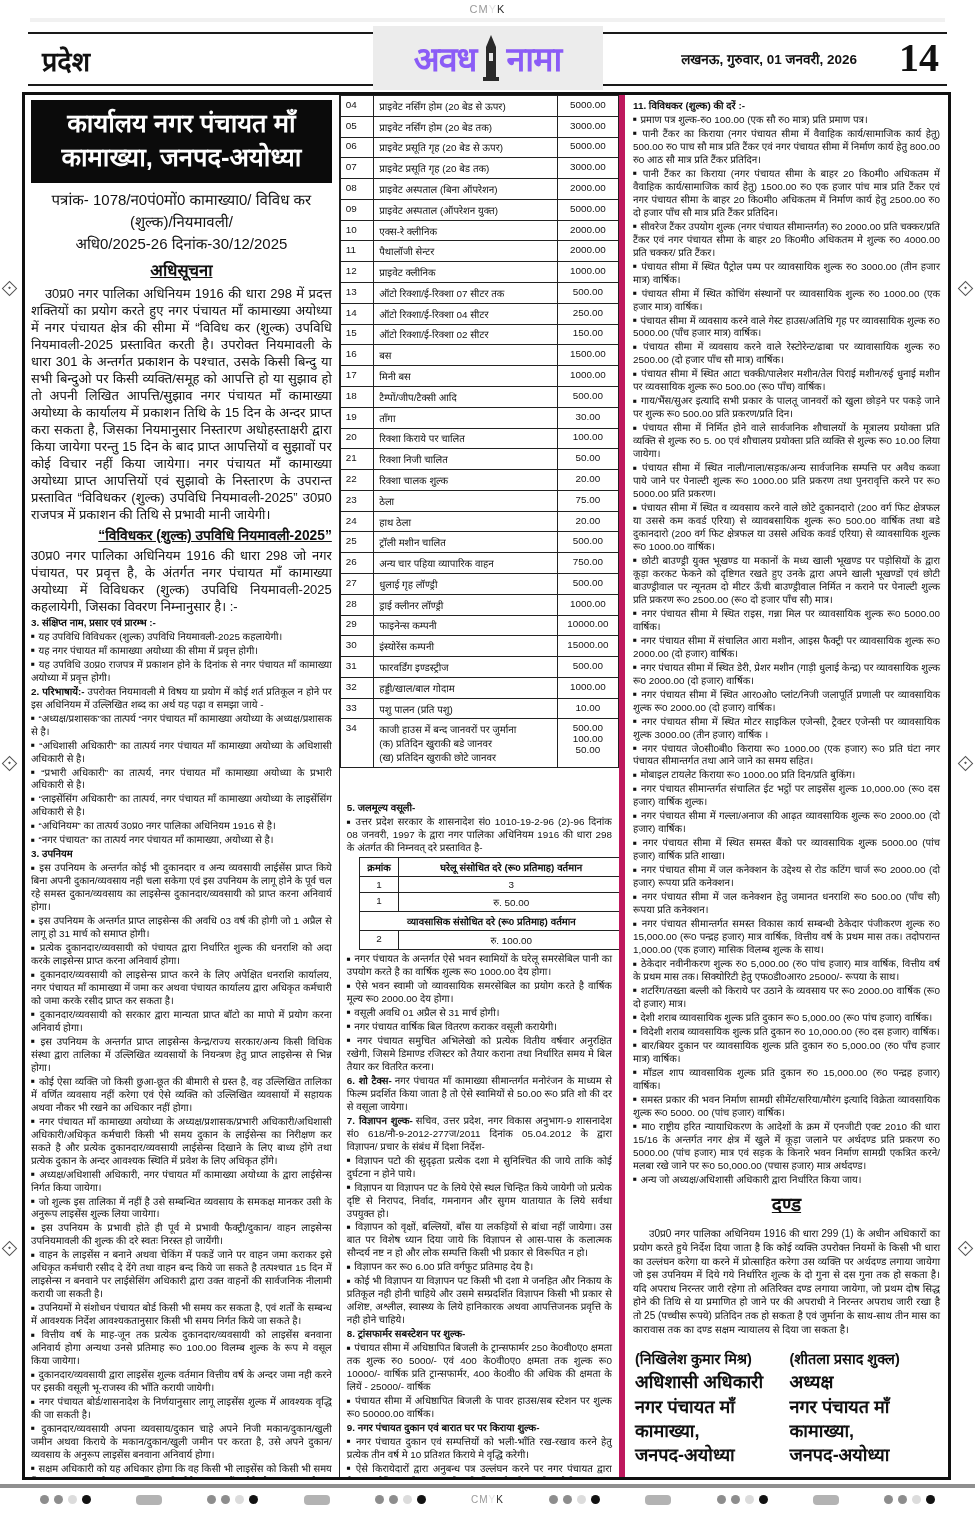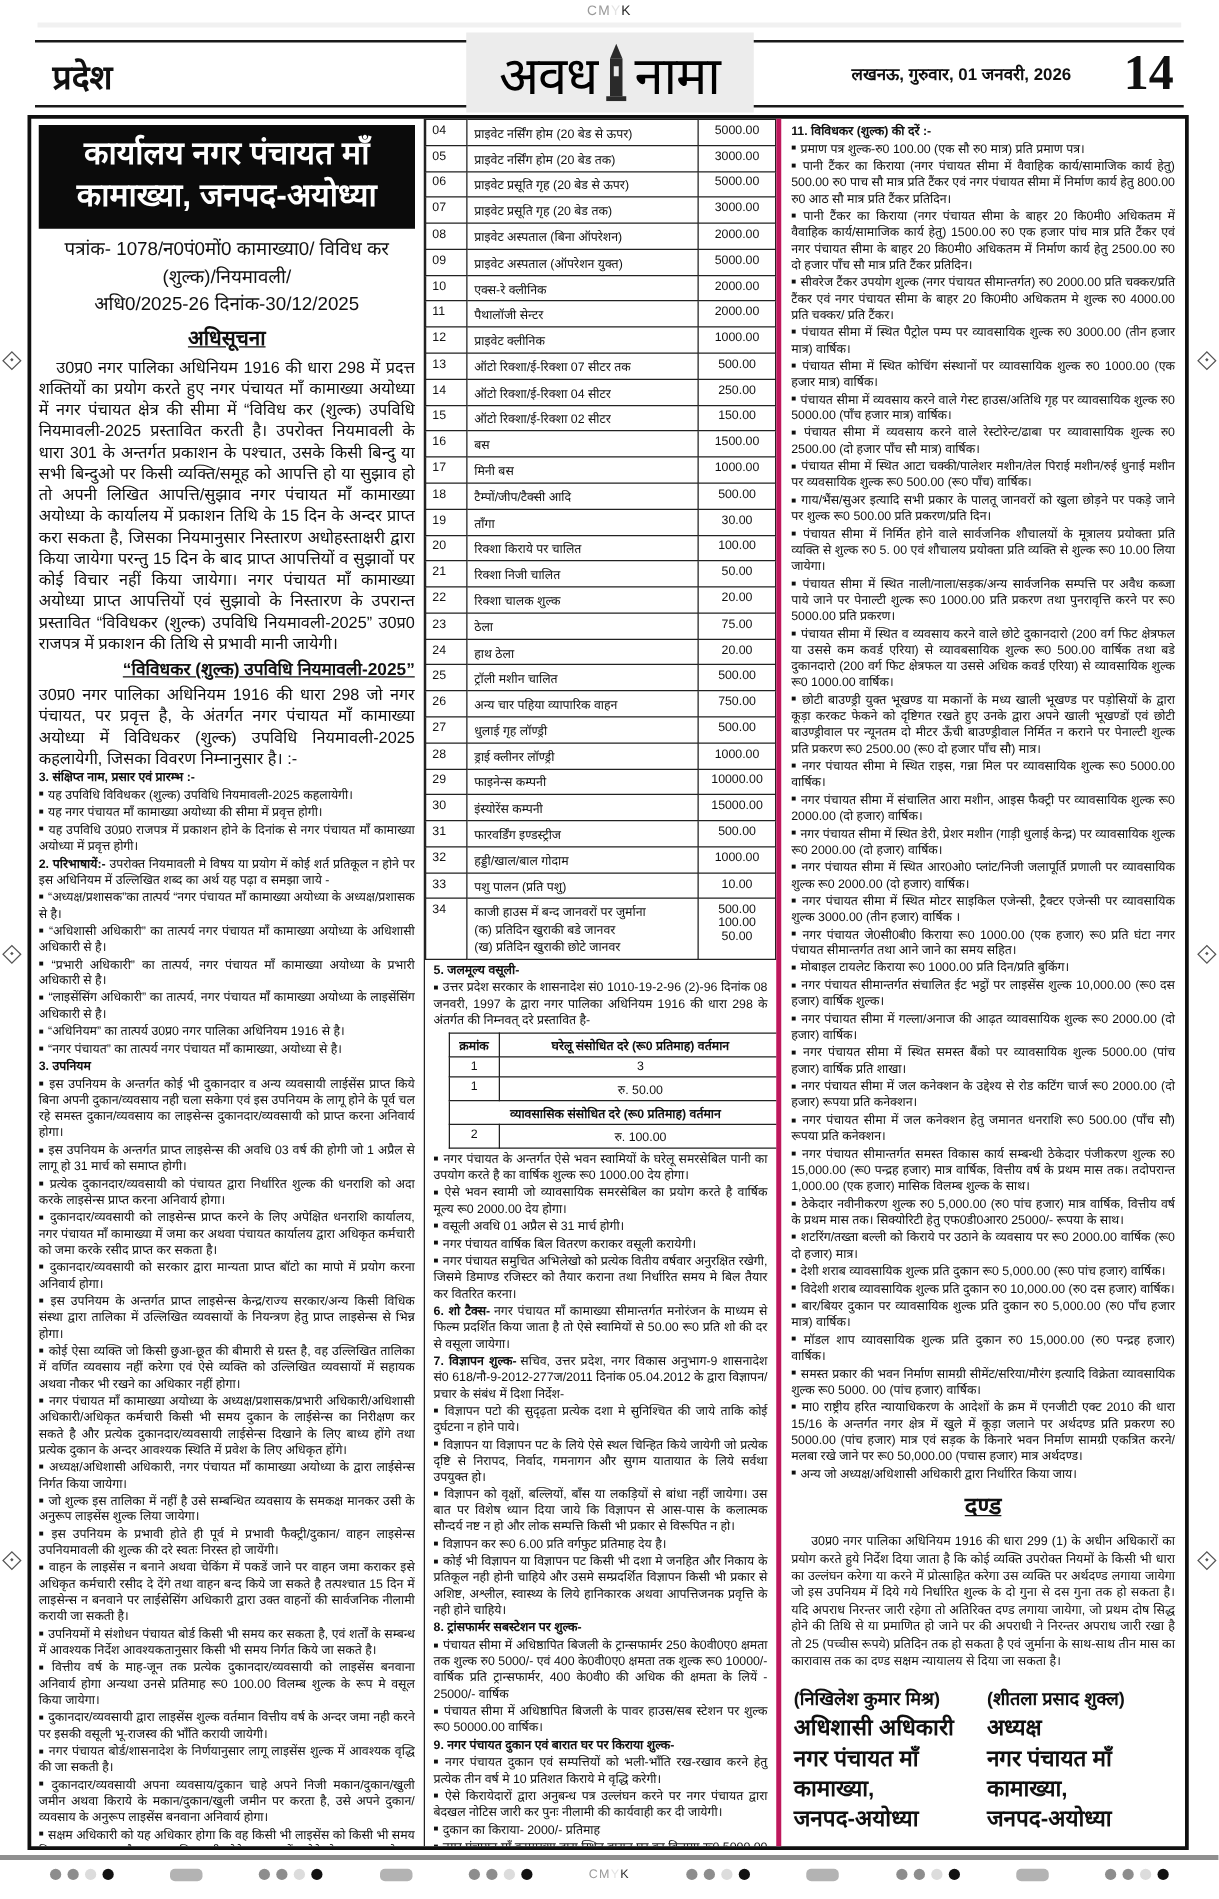--- a/index.html
+++ b/index.html
@@ -15,31 +15,31 @@
 
   
   .header{position:absolute;top:30px;left:0;right:0;height:58px;}
   .header .rule-top,.header .rule-bot{position:absolute;left:28px;right:28px;height:0;border-top:2px solid #1a1a1a;}
   .header .rule-top{top:2px;box-shadow:0 3px 0 -2px #1a1a1a;}
   .header .rule-bot{bottom:2px;box-shadow:0 3px 0 -2px #1a1a1a;}
   .header-inner{position:absolute;inset:0;display:flex;align-items:center;}
   .section-name{position:absolute;left:42px;top:12px;font-size:27px;font-weight:bold;}
   .masthead{position:absolute;left:50%;transform:translateX(-50%);top:-4px;height:64px;width:230px;
     background:#ececec;display:flex;align-items:center;justify-content:center;gap:2px;}
-  .masthead .word{font-size:42px;font-weight:normal;color:#000000;letter-spacing:-1px;}
+  .masthead .word{font-size:34px;font-weight:bold;color:#8b5cf6;letter-spacing:-1px;}
   .masthead svg{display:block;}
   .dateline{position:absolute;right:118px;top:20px;font-size:13.5px;font-weight:bold;}
   .page-number{position:absolute;right:36px;top:4px;font-size:40px;font-weight:bold;font-family:"Liberation Serif","DejaVu Serif",serif;}
 
   
   .ad{position:absolute;top:92px;left:22px;width:929px;height:1388px;border:3px solid #101010;
       display:flex;background:#fff;box-sizing:border-box;}
   .col{box-sizing:border-box;overflow:hidden;height:100%;}
   .col1{width:34%;padding:4px 7px 4px 6px;}
-  .col2{width:31%;border-left:1px solid #222;border-right:4px solid #be185d;display:flex;flex-direction:column;}
+  .col2{width:31%;border-left:1px solid #222;border-right:6px solid #be185d;display:flex;flex-direction:column;gap:31px;}
   .col2 .col2-text{padding:3px 7px;}
   .col3{width:35%;padding:5px 8px;}
 
   
   .flow p{margin:0 0 1px 0;font-size:9.9px;line-height:1.31;text-align:justify;}
   .lead{font-weight:bold;}
   .lead:not(:empty){margin-right:3px;}
   .t-bullet::before{content:"■";font-size:6.5px;vertical-align:1.5px;margin-right:3.5px;}
   .t-bold{font-weight:bold;}
   .t-num{margin-top:1px;}

